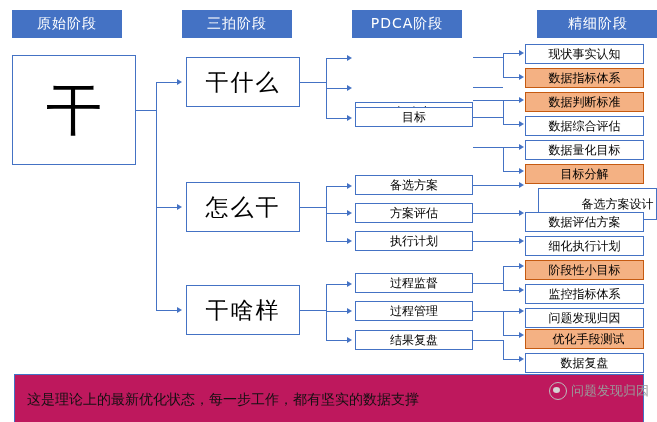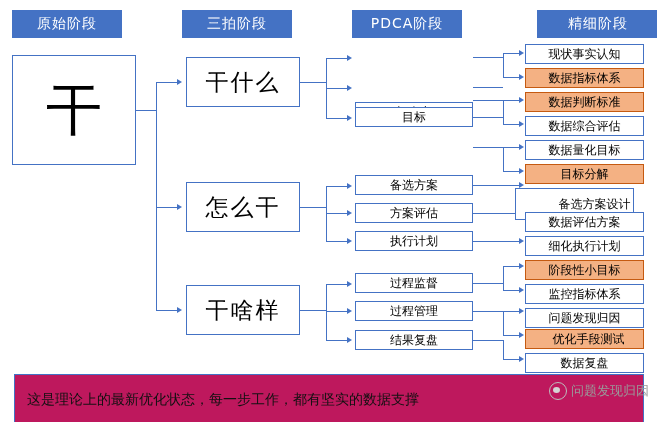--- a/index.html
+++ b/index.html
@@ -205,21 +205,21 @@
   <div class="hline" style="left:503px;top:359px;width:19px;"></div>
   <div class="arrow" style="left:519px;top:355.5px;"></div>
 
   <div class="box" style="left:525px;top:44px;width:119px;height:20px;">现状事实认知</div>
   <div class="box orange" style="left:525px;top:68px;width:119px;height:20px;">数据指标体系</div>
   <div class="box orange" style="left:525px;top:92px;width:119px;height:20px;">数据判断标准</div>
   <div class="box" style="left:525px;top:116px;width:119px;height:20px;">数据综合评估</div>
   <div class="box" style="left:525px;top:140px;width:119px;height:20px;">数据量化目标</div>
 
   <div class="box orange" style="left:525px;top:164px;width:119px;height:20px;">目标分解</div>
-  <div class="box" style="left:515px;top:188px;width:119px;height:32px;padding-left:40px;">备选方案设计</div>
+  <div class="box" style="left:538px;top:188px;width:119px;height:32px;padding-left:40px;">备选方案设计</div>
   <div class="box" style="left:525px;top:212px;width:119px;height:20px;">数据评估方案</div>
   <div class="box" style="left:525px;top:236px;width:119px;height:20px;">细化执行计划</div>
 
   <div class="box orange" style="left:525px;top:260px;width:119px;height:20px;">阶段性小目标</div>
   <div class="box" style="left:525px;top:284px;width:119px;height:20px;">监控指标体系</div>
   <div class="box" style="left:525px;top:308px;width:119px;height:20px;">问题发现归因</div>
   <div class="box orange" style="left:525px;top:329px;width:119px;height:20px;padding-left:8px;">优化手段测试</div>
   <div class="box" style="left:525px;top:353px;width:119px;height:20px;">数据复盘</div>
 
   <div class="caption">

